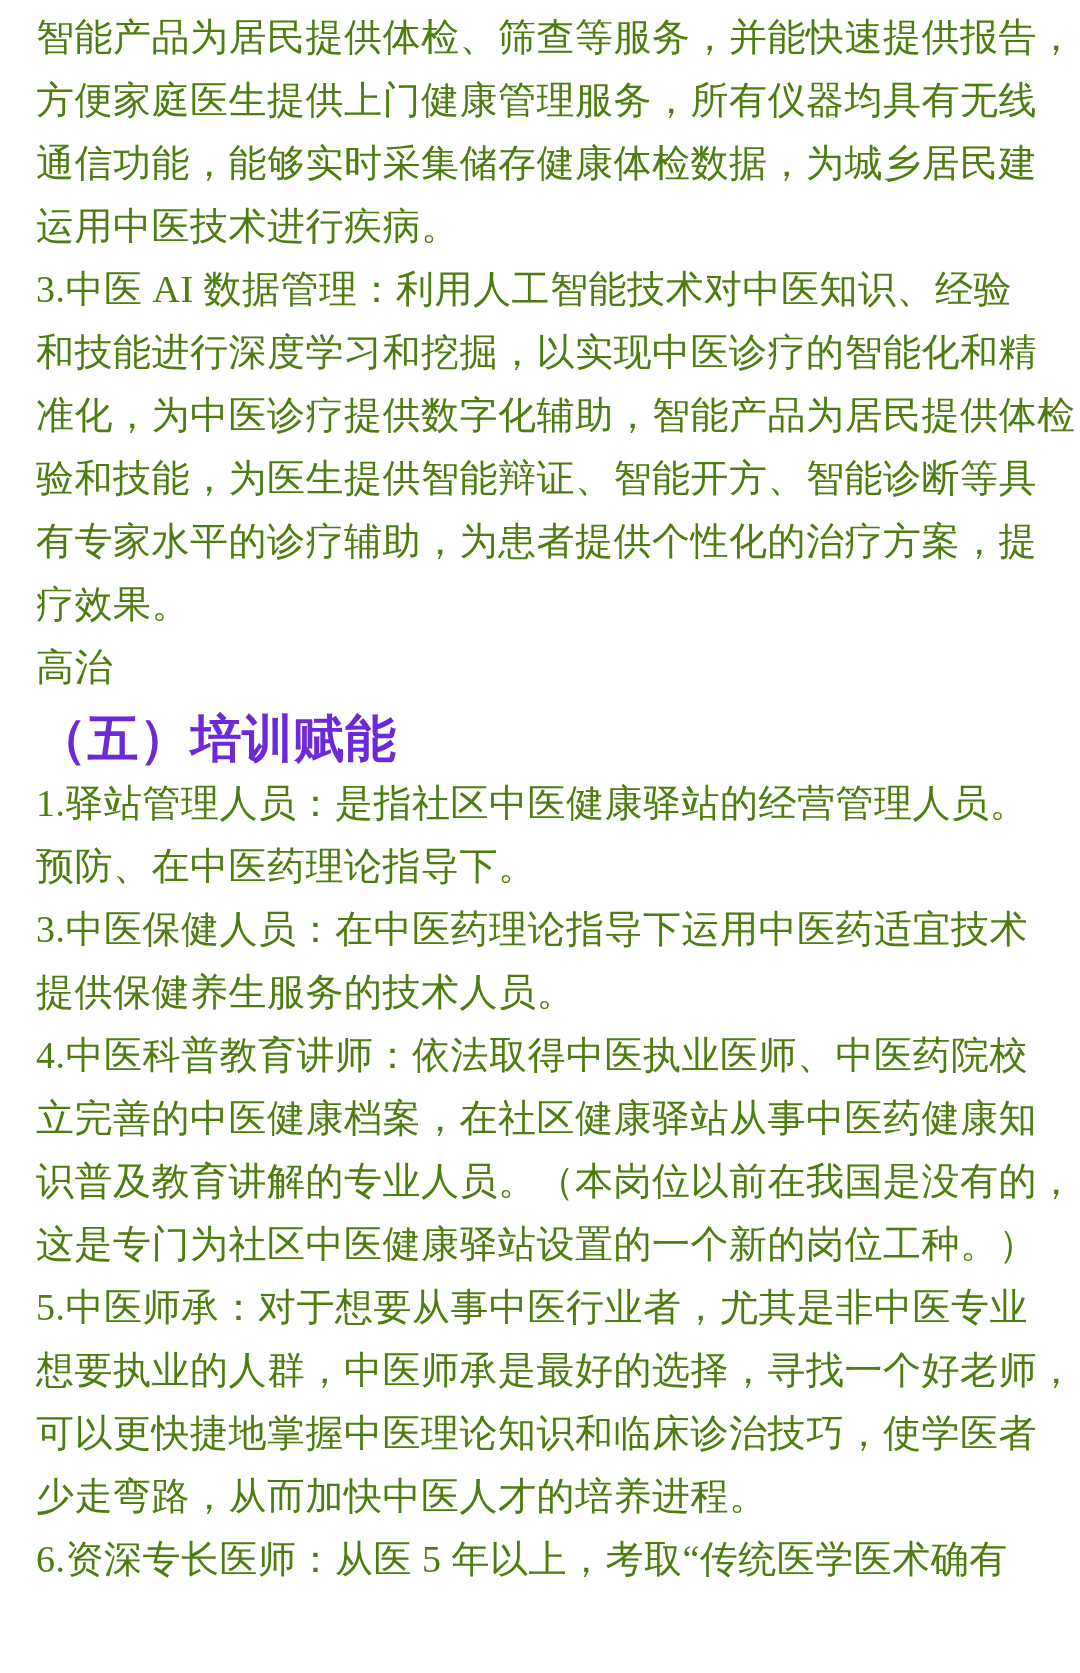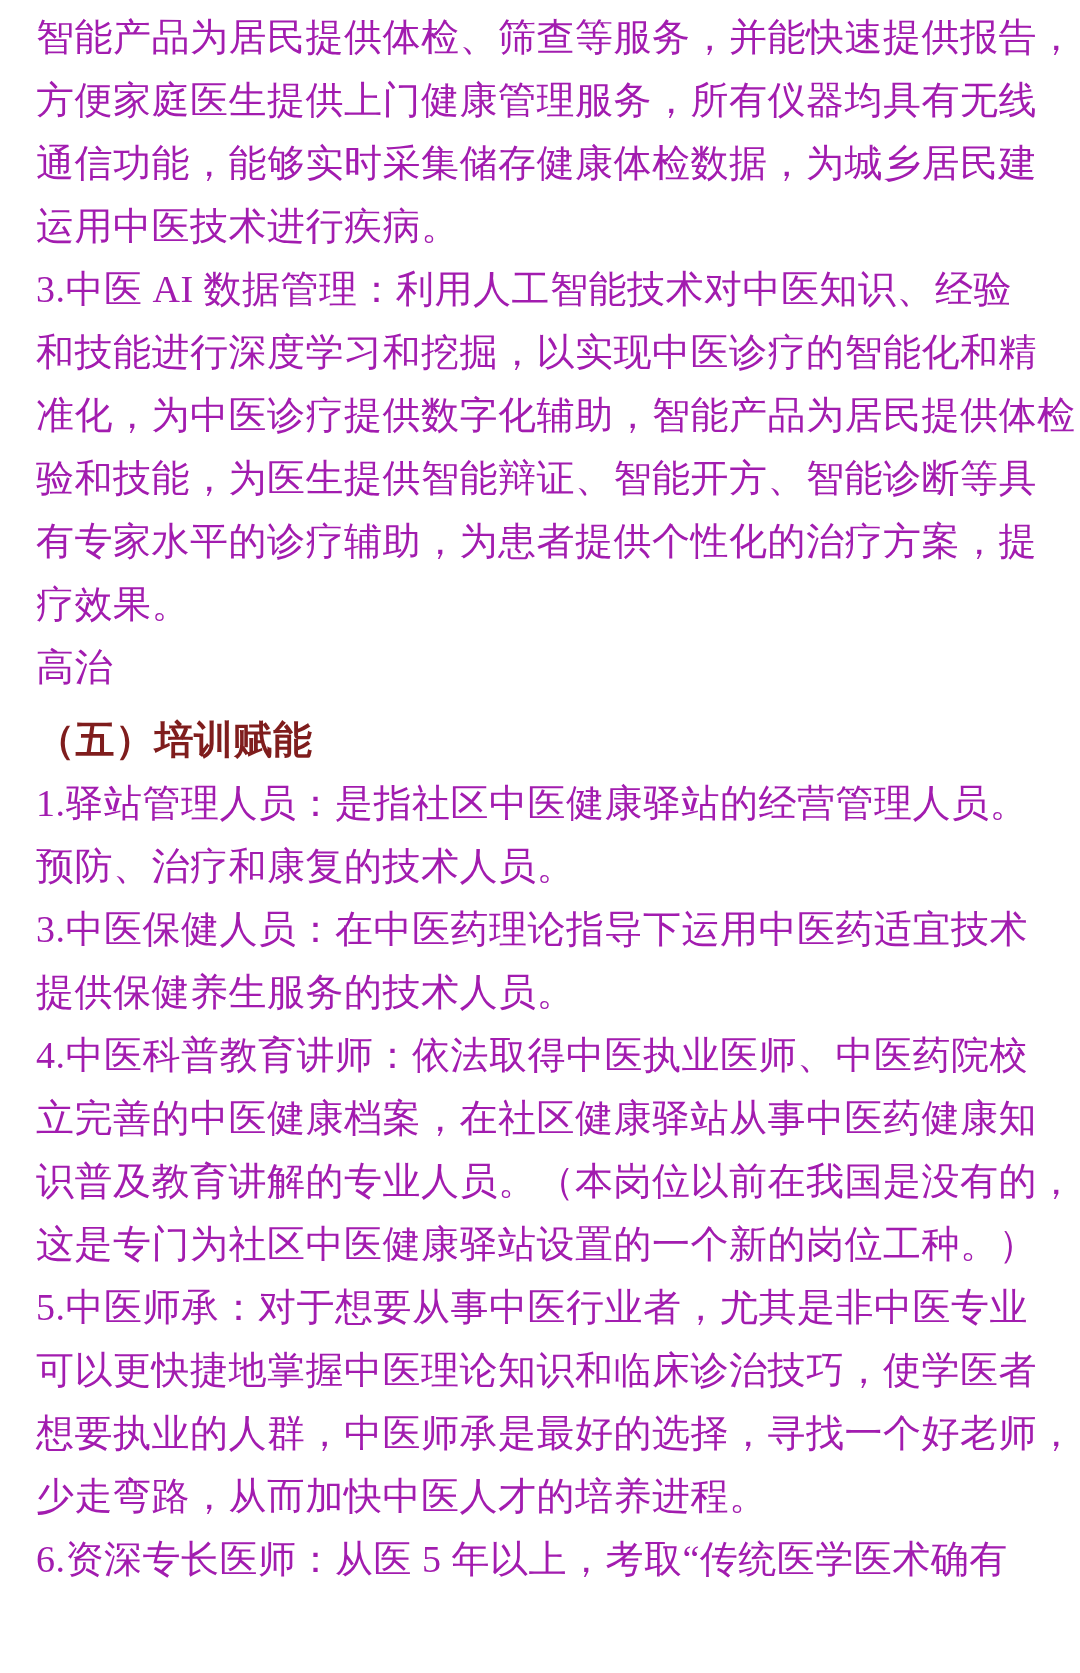--- a/index.html
+++ b/index.html
@@ -21,29 +21,29 @@
     width: 100%;
   }
   .section {
     margin: 0;
     padding: 0;
   }
   .line {
     font-size: 38px;
     line-height: 63px;
     letter-spacing: 0.5px;
-    color: #a21caf;
+    color: #4d7c0f;
     white-space: nowrap;
     font-weight: 400;
     text-rendering: optimizeLegibility;
   }
   .line.heading {
     font-weight: 700;
-    font-size: 39px;
-    color: #7f1d1d;
+    font-size: 51px;
+    color: #6d28d9;
     margin-top: 9px;
     margin-bottom: 1px;
   }
 </style>
 </head>
 <body>
 
 <div class="page" style="background: rgb(255, 255, 255);">
   <div class="content" id="doc-content">
       <div class="section">
@@ -61,35 +61,35 @@
         <div class="line">疗效果。</div>
         <div class="line">高治</div>
       </div>
       <div class="section">
         <div class="line heading">（五）培训赋能</div>
       </div>
       <div class="section">
         <div class="line">1.驿站管理人员：是指社区中医健康驿站的经营管理人员。</div>
       </div>
       <div class="section">
-        <div class="line">预防、治疗和康复的技术人员。</div>
+        <div class="line">预防、在中医药理论指导下。</div>
       </div>
       <div class="section">
         <div class="line">3.中医保健人员：在中医药理论指导下运用中医药适宜技术</div>
         <div class="line">提供保健养生服务的技术人员。</div>
       </div>
       <div class="section">
         <div class="line">4.中医科普教育讲师：依法取得中医执业医师、中医药院校</div>
         <div class="line">立完善的中医健康档案，在社区健康驿站从事中医药健康知</div>
         <div class="line">识普及教育讲解的专业人员。（本岗位以前在我国是没有的，</div>
         <div class="line">这是专门为社区中医健康驿站设置的一个新的岗位工种。）</div>
       </div>
       <div class="section">
         <div class="line">5.中医师承：对于想要从事中医行业者，尤其是非中医专业</div>
+        <div class="line">想要执业的人群，中医师承是最好的选择，寻找一个好老师，</div>
         <div class="line">可以更快捷地掌握中医理论知识和临床诊治技巧，使学医者</div>
-        <div class="line">想要执业的人群，中医师承是最好的选择，寻找一个好老师，</div>
         <div class="line">少走弯路，从而加快中医人才的培养进程。</div>
       </div>
       <div class="section">
         <div class="line">6.资深专长医师：从医 5 年以上，考取“传统医学医术确有</div>
       </div>
     </div>
 </div>
 
 </body></html>

